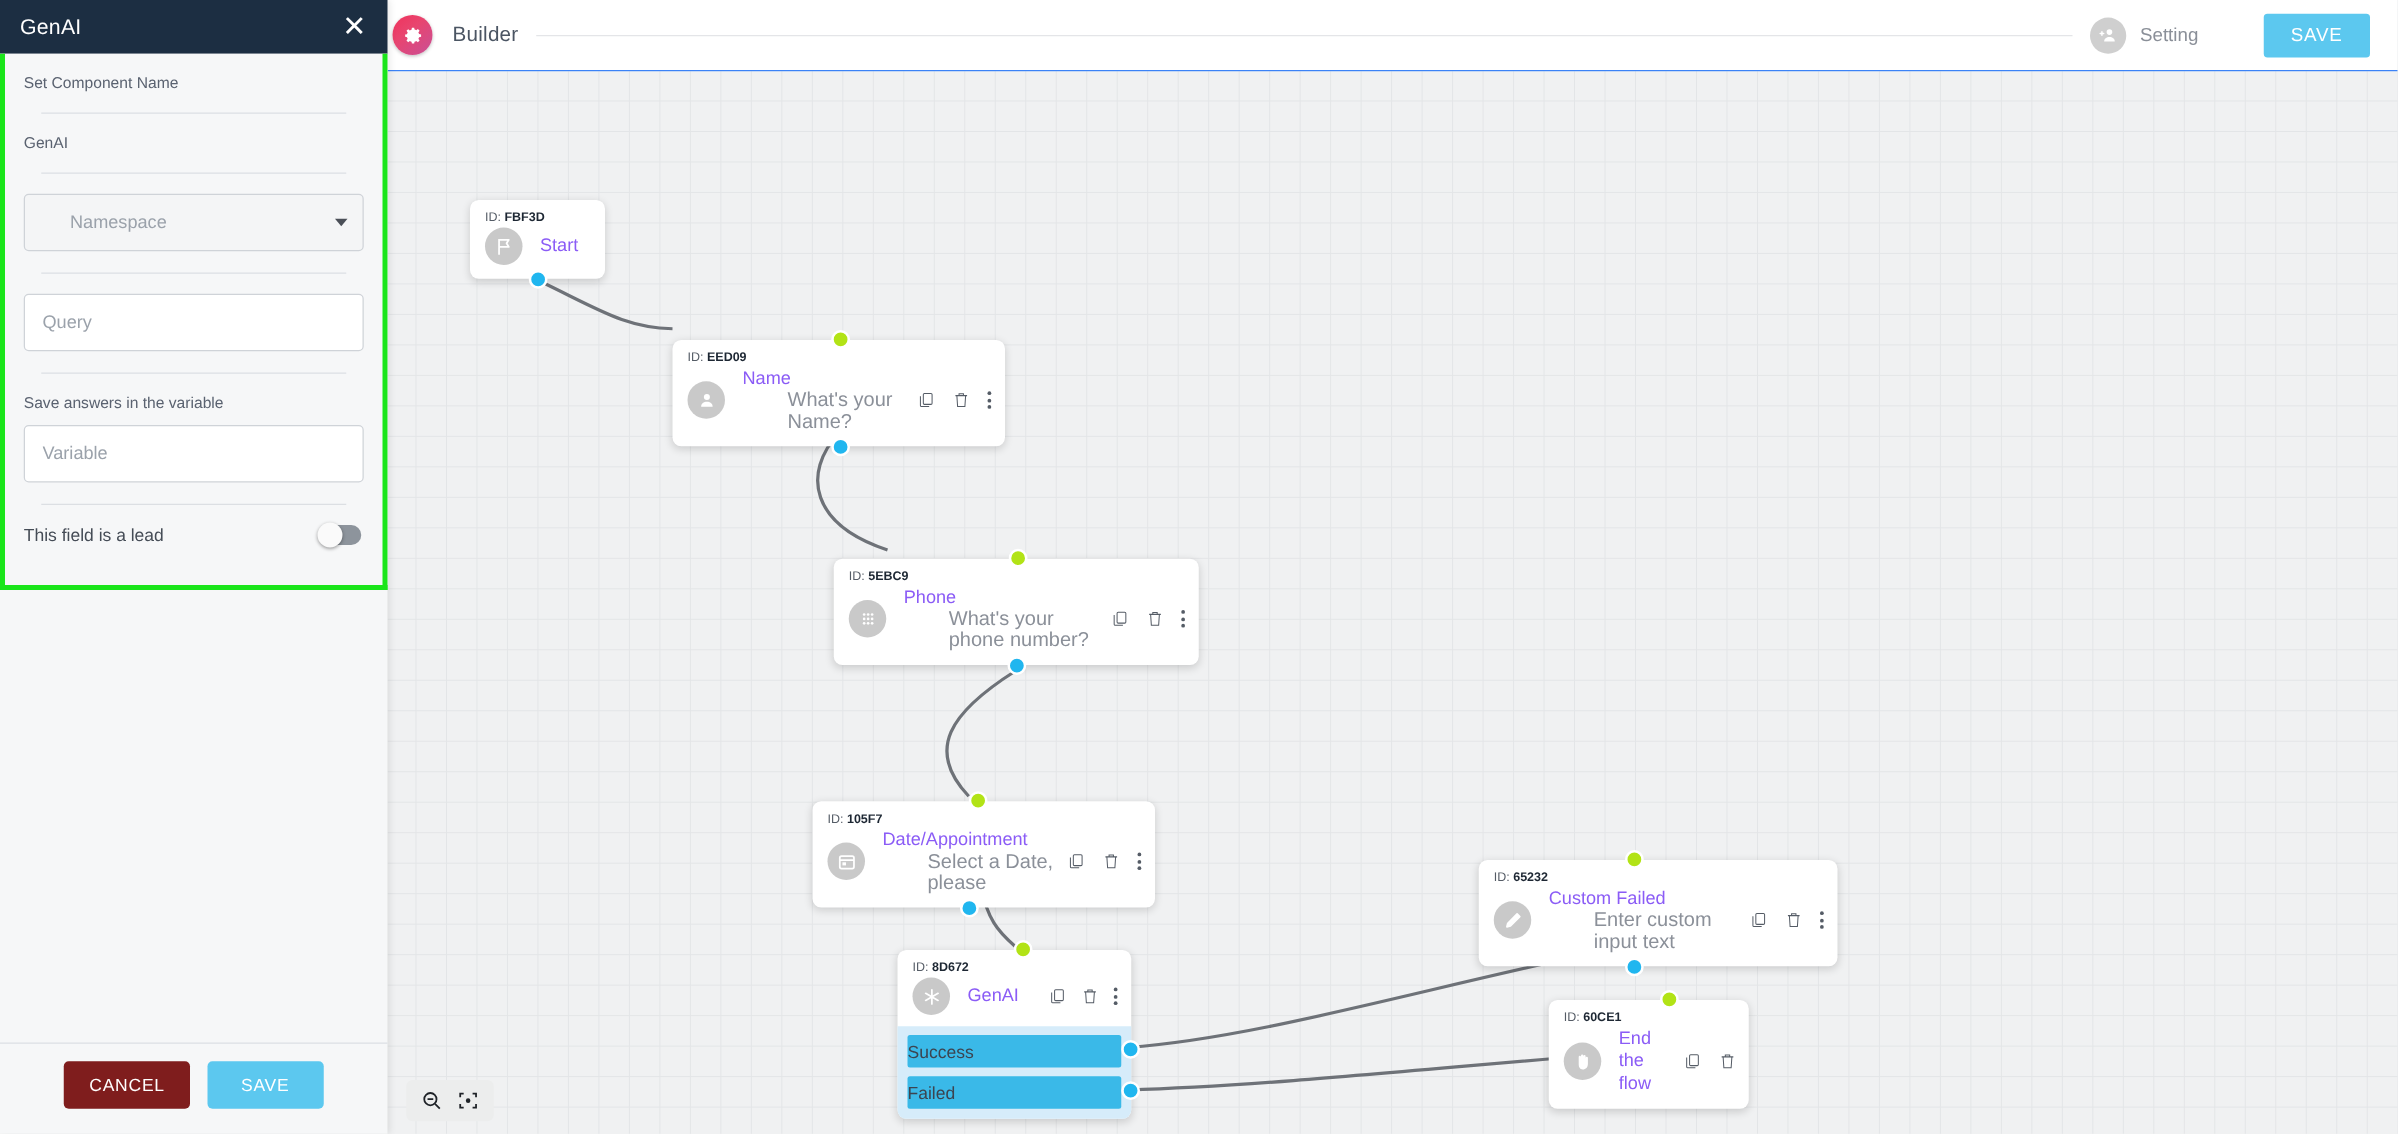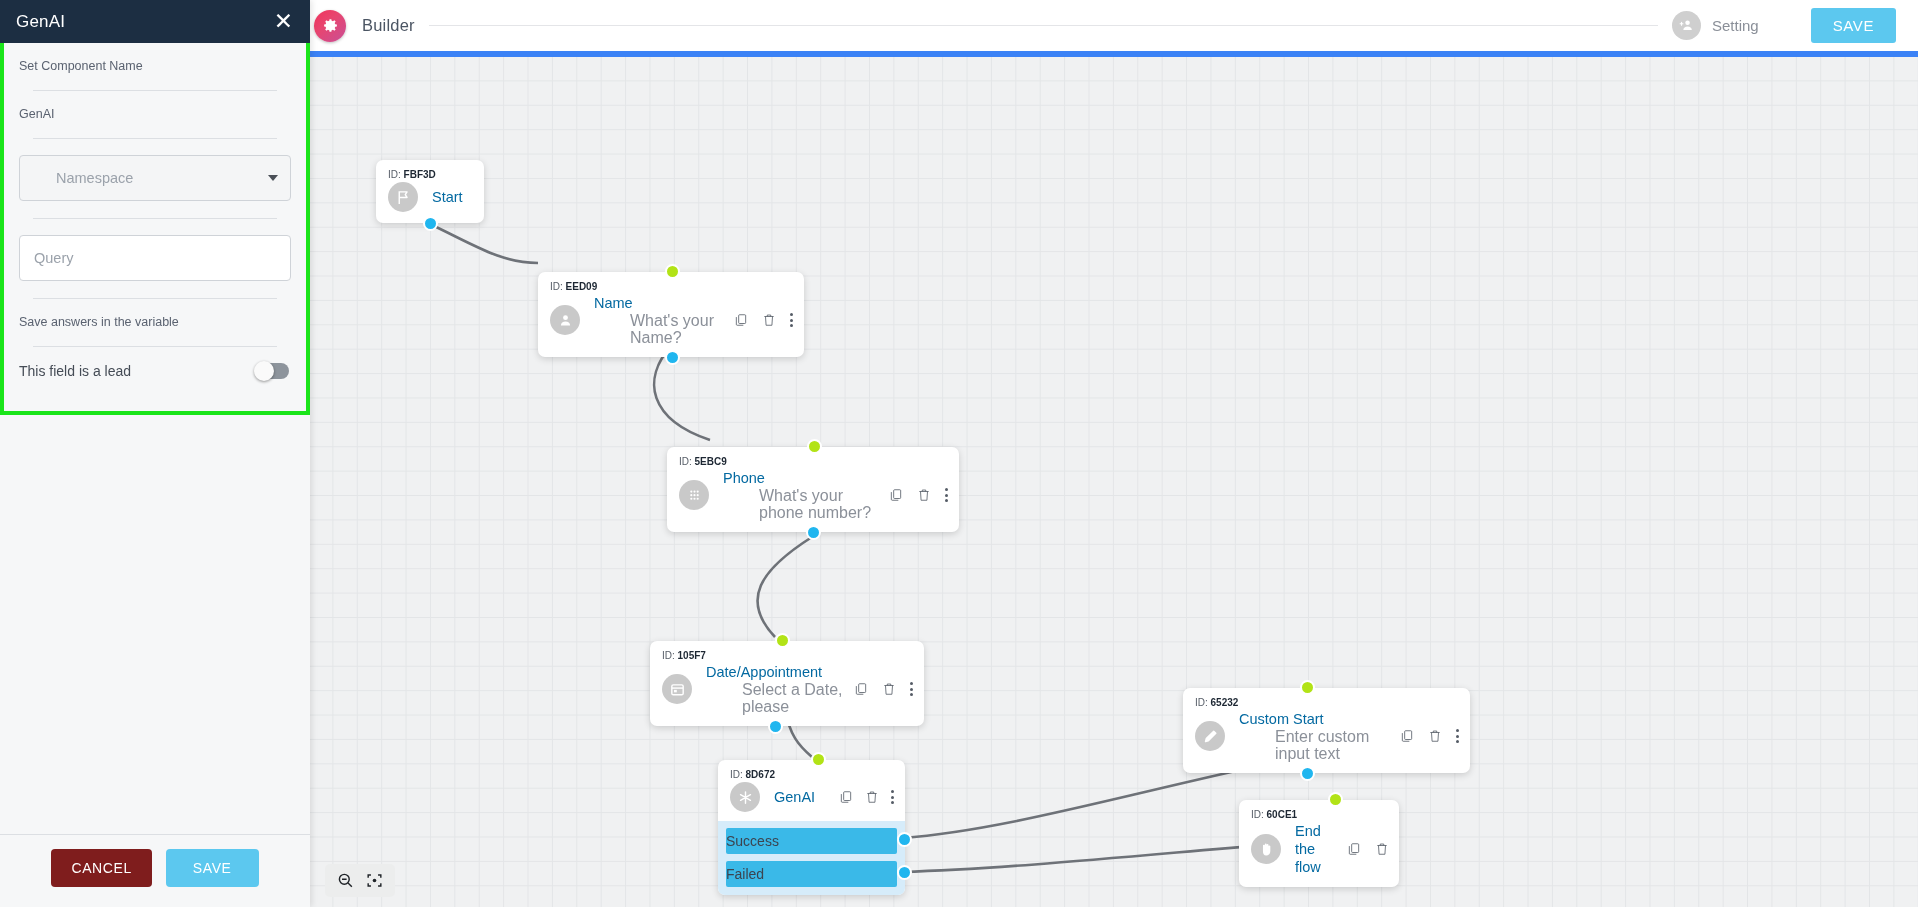--- a/index.html
+++ b/index.html
@@ -22,21 +22,21 @@
     background-size: 24.4px 24.4px;
     background-position: -2px 56px;
   }
   #edges { position: absolute; left: 0; top: 0; width: 100%; height: 100%; pointer-events: none; }
 
   
   #header {
     position: absolute; left: 310px; top: 0; right: 0; height: 57px;
     background: #ffffff;
     display: flex; align-items: center;
-    border-bottom: 6px solid #3b82f6;
+    border-bottom: 1px solid #3b82f6;
     z-index: 40;
   }
   .gear-badge {
     width: 32px; height: 32px; border-radius: 50%;
     background: linear-gradient(140deg, #f0325c 0%, #e8456f 40%, #c94f96 100%);
     margin-left: 4px;
     display: flex; align-items: center; justify-content: center;
     box-shadow: 0 1px 3px rgba(0,0,0,.25);
     flex: none;
   }
@@ -137,21 +137,21 @@
   }
   .node-id { font-size: 10px; color: #555c66; padding: 9px 0 2px 12px; }
   .node-id b { color: #1d2733; font-weight: 700; }
   .node-body { display: flex; align-items: center; padding: 0 10px 11px 12px; }
   .node-icon {
     width: 30px; height: 30px; border-radius: 50%; background: #c9c9c9;
     display: flex; align-items: center; justify-content: center; flex: none;
   }
   .node-icon svg { width: 17px; height: 17px; fill: #ffffff; }
   .node-txt { margin-left: 14px; flex: 1 1 auto; min-width: 0; }
-  .node-title { font-size: 14.5px; color: #0369a1; line-height: 18px; }
+  .node-title { font-size: 14.5px; color: #8b5cf6; line-height: 18px; }
   .node-sub { font-size: 16px; color: #8b9099; line-height: 17px; margin-left: 36px; }
   .node-acts { display: flex; align-items: center; gap: 14px; flex: none; margin-left: 10px; }
   .act { cursor: pointer; display: flex; align-items: center; }
   .act svg { width: 14px; height: 16px; stroke: #555c66; fill: none; stroke-width: 1.4; }
   .kebab { width: 4px; display: flex; flex-direction: column; gap: 2.5px; cursor: pointer; }
   .kebab i { width: 3px; height: 3px; border-radius: 50%; background: #555c66; display: block; }
 
   .port { position: absolute; border-radius: 50%; border: 2.5px solid #fff; z-index: 30; }
   .port.in  { width: 15px; height: 15px; background: #b2e316; }
   .port.out { width: 15px; height: 15px; background: #20b6ef; }
@@ -383,21 +383,21 @@
     <div class="node-id">
       <span>ID: </span><b>65232</b>
     </div>
     <div class="node-body">
       <div class="node-icon">
         <svg viewBox="0 0 24 24" stroke="#fff" stroke-width="2" fill="none" stroke-linejoin="round">
           <path d="M16.5 4.5l3 3L9 18l-4 1 1-4z"></path>
         </svg>
       </div>
       <div class="node-txt">
-        <div class="node-title">Custom Start</div>
+        <div class="node-title">Custom Failed</div>
         <div class="node-sub">Enter custom input text</div>
       </div>
       <div class="node-acts">
         <span class="act">
           <svg viewBox="0 0 24 24">
               <rect x="8" y="3" width="12" height="15" rx="1.5"></rect>
               <path d="M16 21H5.5A1.5 1.5 0 0 1 4 19.5V7"></path>
             </svg>
         </span>
         <span class="act">
@@ -503,20 +503,21 @@
       <span class="caret"></span>
     </div>
 
     <div class="divider"></div>
 
     <input class="txt-input" placeholder="Query" style="">
 
     <div class="divider"></div>
 
     <div class="field-label">Save answers in the variable</div>
+    <input class="txt-input" placeholder="Variable" style="">
 
     <div class="divider"></div>
 
     <div id="lead-row">
       <span id="lead-label">This field is a lead</span>
       <span class="toggle">
           <span class="knob"></span>
         </span>
     </div>
   </div>

